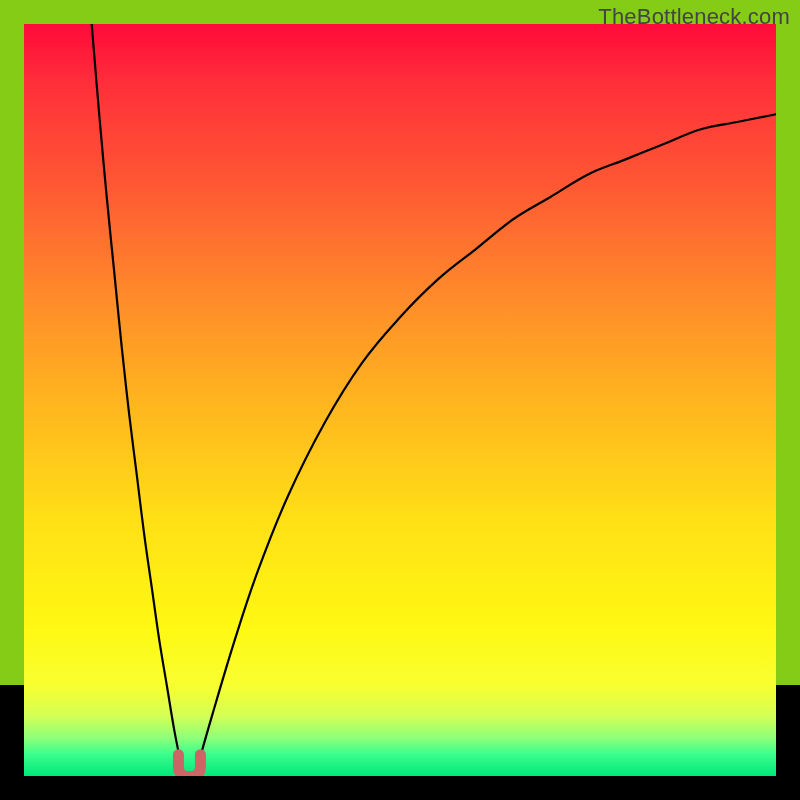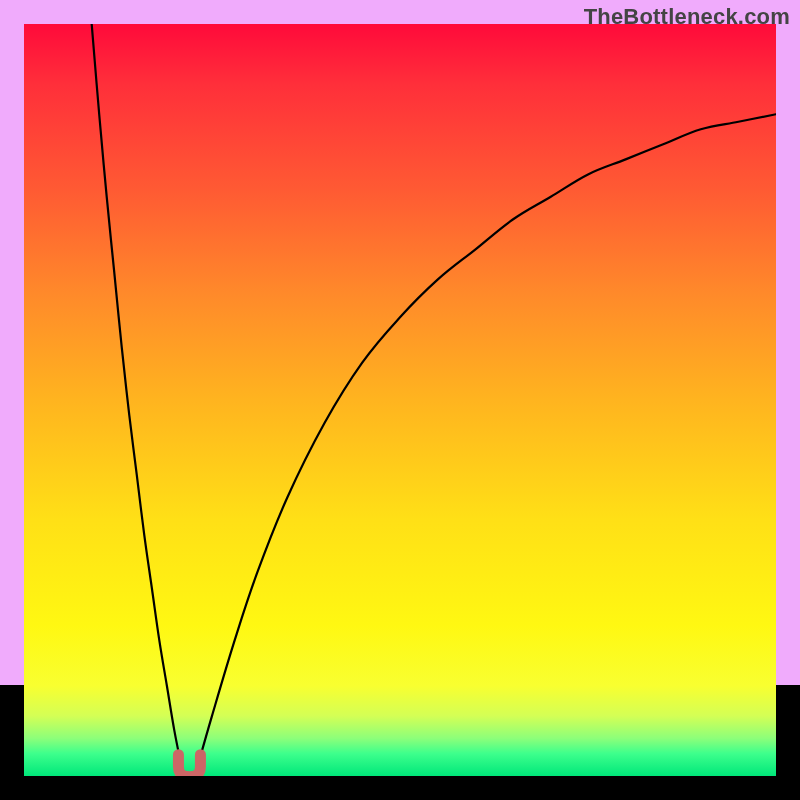--- a/index.html
+++ b/index.html
@@ -8,22 +8,21 @@
     width: 800px;
     height: 800px;
     overflow: hidden;
     background: #000;
     font-family: Arial, Helvetica, sans-serif;
   }
   .frame {
     position: absolute;
     left: 0; top: 0;
     width: 800px; height: 685px;
-    background: #f0abfc;
-    font-weight: bold;
+    background: #84cc16;
   }
   .plot {
     position: absolute;
     left: 24px;
     top: 24px;
     width: 752px;
     height: 752px;
     overflow: hidden;
   }
   .gradient {

